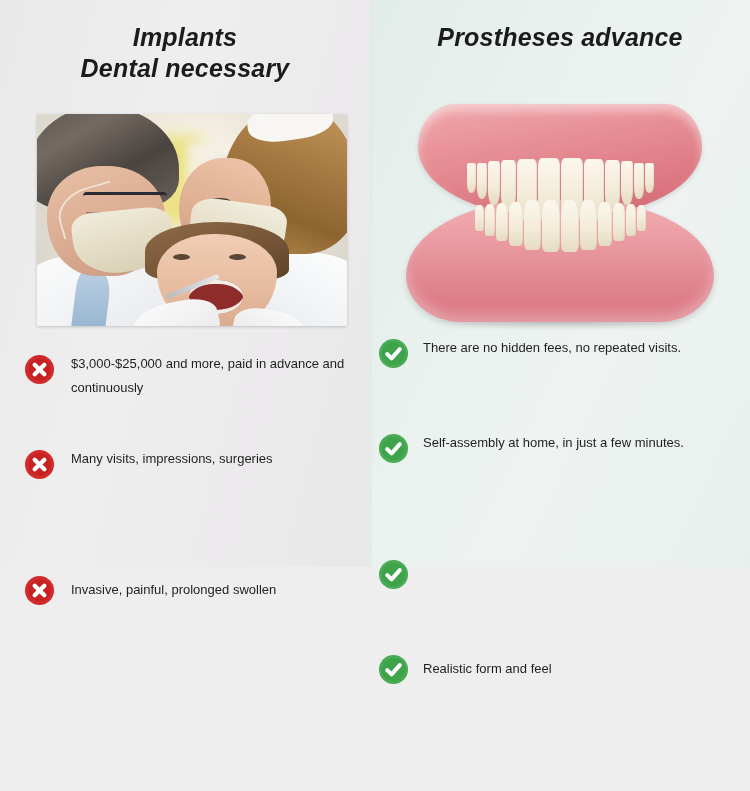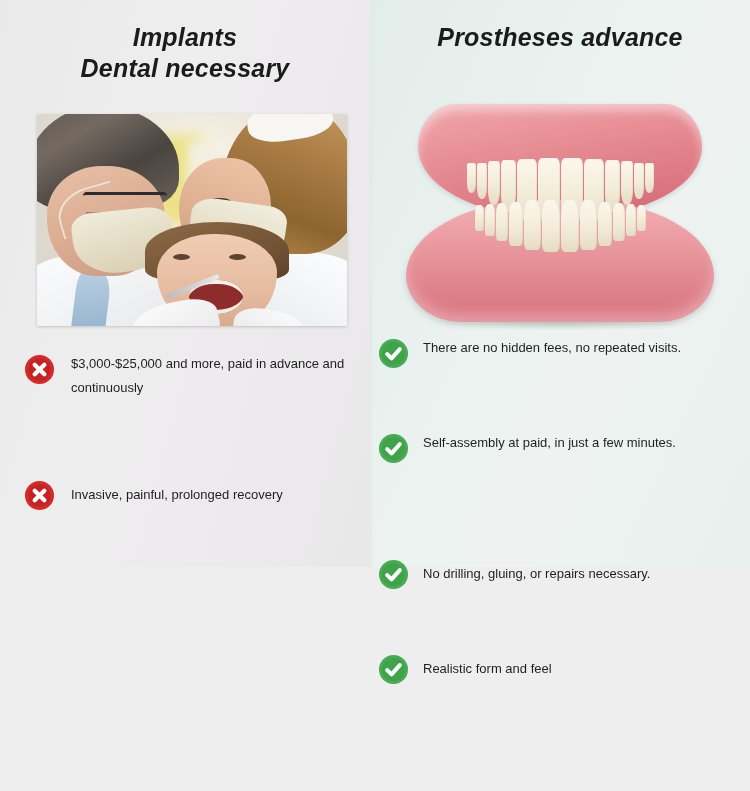--- a/index.html
+++ b/index.html
@@ -278,30 +278,40 @@
         <span class="badge">
           <svg viewBox="0 0 32 32" aria-hidden="true">
             <circle cx="16" cy="16" r="15" fill="#d32b2b"></circle>
             <circle cx="16" cy="16" r="11.5" fill="#c62222"></circle>
             <path d="M11 11 L21 21 M21 11 L11 21" stroke="#fff" stroke-width="4.4" stroke-linecap="round"></path>
           </svg>
         </span>
         <span class="txt">$3,000-$25,000 and more, paid in advance and continuously</span>
       </div>
 
+      <div class="item">
+        <span class="badge">
+          <svg viewBox="0 0 32 32" aria-hidden="true">
+            <circle cx="16" cy="16" r="15" fill="#d32b2b"></circle>
+            <circle cx="16" cy="16" r="11.5" fill="#c62222"></circle>
+            <path d="M11 11 L21 21 M21 11 L11 21" stroke="#fff" stroke-width="4.4" stroke-linecap="round"></path>
+          </svg>
+        </span>
+        <span class="txt">Many visits, impressions, surgeries</span>
+      </div>
 
       <div class="item v-center">
         <span class="badge">
           <svg viewBox="0 0 32 32" aria-hidden="true">
             <circle cx="16" cy="16" r="15" fill="#d32b2b"></circle>
             <circle cx="16" cy="16" r="11.5" fill="#c62222"></circle>
             <path d="M11 11 L21 21 M21 11 L11 21" stroke="#fff" stroke-width="4.4" stroke-linecap="round"></path>
           </svg>
         </span>
-        <span class="txt">Invasive, painful, prolonged recovery</span>
+        <span class="txt">Invasive, painful, prolonged swollen</span>
       </div>
 
 
     </div>
   </div>
 
   <div class="panel panel-right">
     <div class="heading heading-right">
       <span class="line">Prostheses advance</span>
     </div>
@@ -357,32 +367,31 @@
     </div>
 
     <div class="item">
       <span class="badge">
         <svg viewBox="0 0 32 32" aria-hidden="true">
           <circle cx="16" cy="16" r="15" fill="#4aab55"></circle>
           <circle cx="16" cy="16" r="12" fill="#3ea34a"></circle>
           <path d="M9.5 16.6 L14 21 L22.5 11.4" fill="none" stroke="#fff" stroke-width="4.2" stroke-linecap="round" stroke-linejoin="round"></path>
         </svg>
       </span>
-      <span class="txt">Self-assembly at paid, in just a few minutes.</span>
+      <span class="txt">Self-assembly at home, in just a few minutes.</span>
     </div>
 
     <div class="item v-center">
       <span class="badge">
         <svg viewBox="0 0 32 32" aria-hidden="true">
           <circle cx="16" cy="16" r="15" fill="#4aab55"></circle>
           <circle cx="16" cy="16" r="12" fill="#3ea34a"></circle>
           <path d="M9.5 16.6 L14 21 L22.5 11.4" fill="none" stroke="#fff" stroke-width="4.2" stroke-linecap="round" stroke-linejoin="round"></path>
         </svg>
       </span>
-      <span class="txt">No drilling, gluing, or repairs necessary.</span>
     </div>
 
     <div class="item v-center">
       <span class="badge">
         <svg viewBox="0 0 32 32" aria-hidden="true">
           <circle cx="16" cy="16" r="15" fill="#4aab55"></circle>
           <circle cx="16" cy="16" r="12" fill="#3ea34a"></circle>
           <path d="M9.5 16.6 L14 21 L22.5 11.4" fill="none" stroke="#fff" stroke-width="4.2" stroke-linecap="round" stroke-linejoin="round"></path>
         </svg>
       </span>

